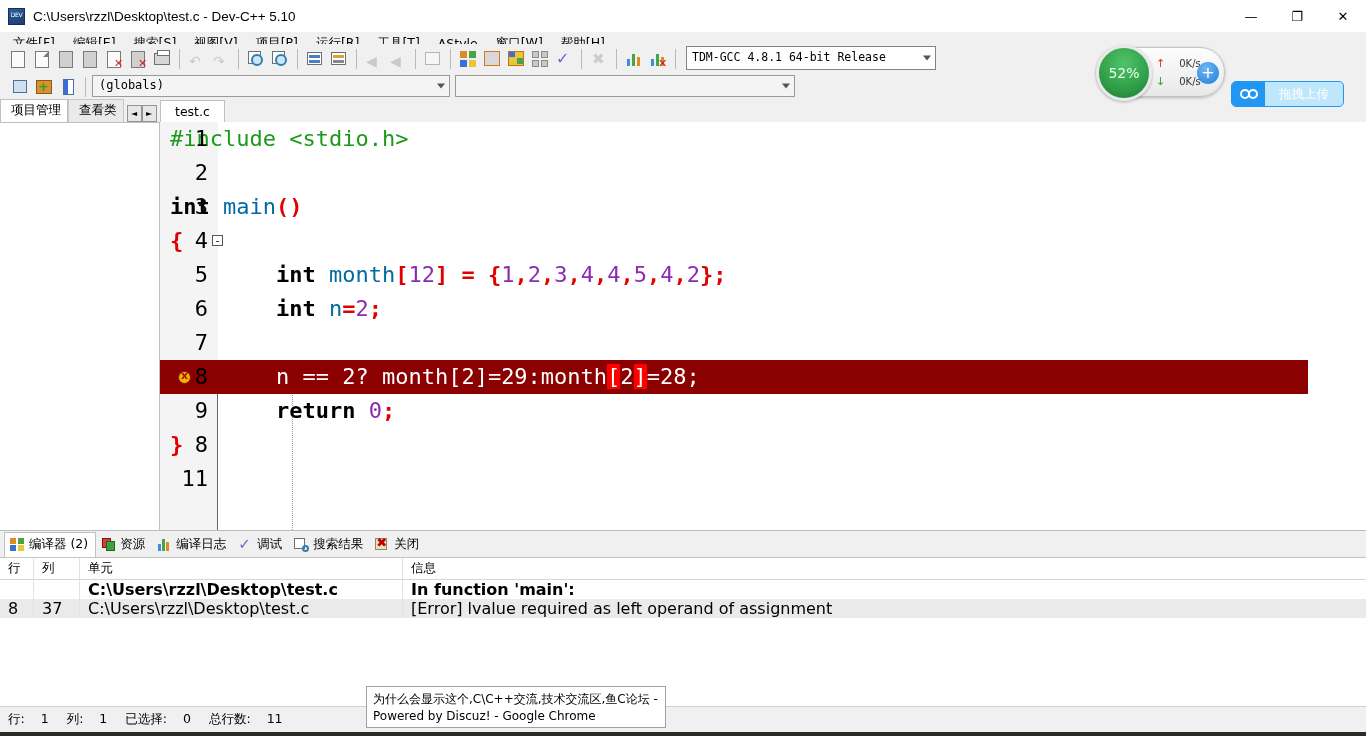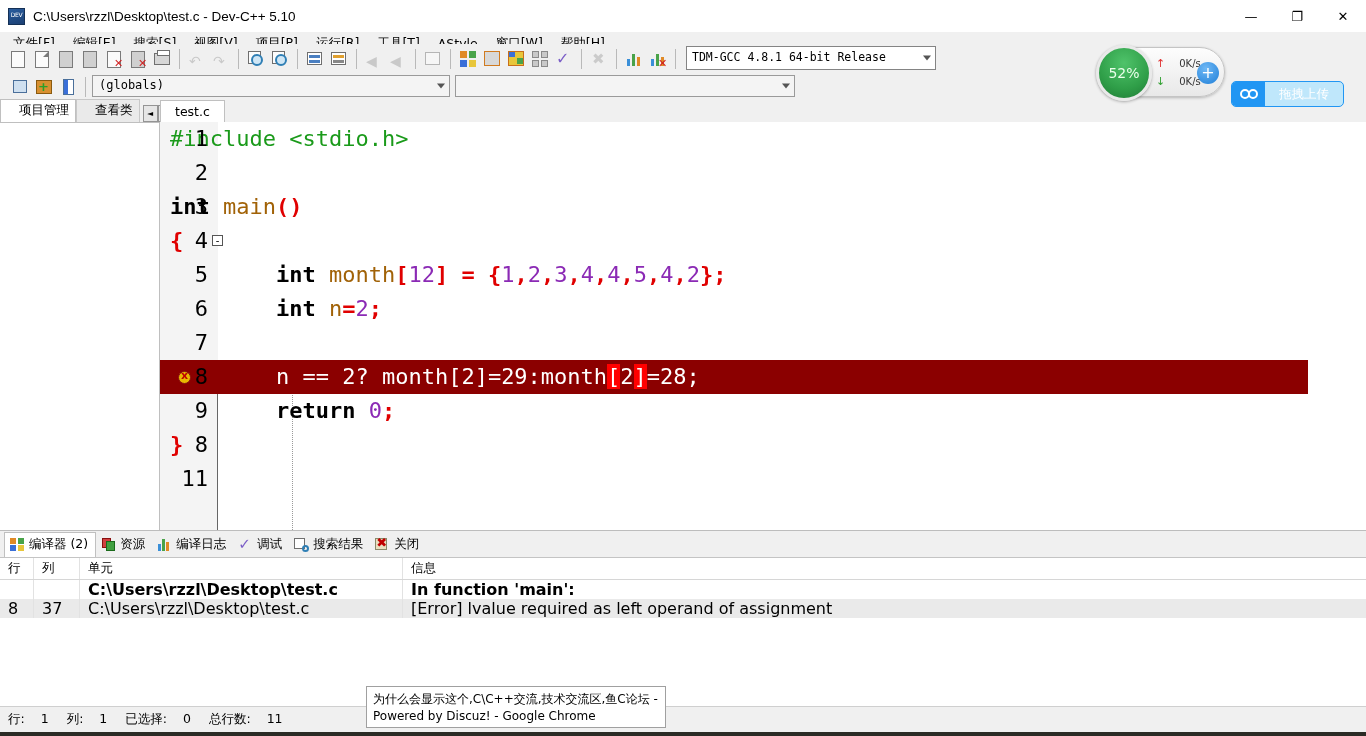--- a/index.html
+++ b/index.html
@@ -104,21 +104,21 @@
     position: absolute; left: 455px; top: 75px; width: 340px; height: 22px;
     background: #f4f4f4; border: 1px solid #9a9a9a;
   }
 
   
   .sidetabs {
     position: absolute; left: 0; top: 100px; width: 160px; height: 22px;
     background: #f0f0f0; display: flex; align-items: flex-end;
   }
   .sidetab {
-    font-size: 12.5px; padding: 2px 6px 3px 18px; color: #000;
+    font-size: 12.5px; padding: 2px 6px 3px 10px; color: #000;
     font-family: "DejaVu Sans", sans-serif; white-space: nowrap;
   }
   .sidetab.active { background: #fff; border: 1px solid #c0c0c0; border-bottom: none; }
   .sidetab.inactive { background: #eaeaea; border: 1px solid #c8c8c8; border-bottom: none; }
   .nav-arrows { display: flex; margin-left: 3px; }
   .nav-arrow {
     width: 15px; height: 17px; background: #e6e6e6; border: 1px solid #949494;
     font-size: 8px; text-align: center; line-height: 15px;
     font-family: "DejaVu Sans", sans-serif;
   }
@@ -156,21 +156,21 @@
   .lnum {
     position: absolute; left: 0; width: 48px; text-align: right;
     font-family: "DejaVu Sans Mono", monospace; font-size: 22px;
     height: 34px; line-height: 34px; color: #000;
   }
   .code-text { padding-left: 10px; }
   .kw { color: #000; font-weight: bold; }
   .str { color: #1a9a1a; }
   .num { color: #8b2ab5; }
   .pun { color: #e00000; font-weight: bold; }
-  .plain { color: #a16207; }
+  .plain { color: #0369a1; }
   .errline {
     background: #8b0000; color: #fff; width: 1206px;
     margin-left: -58px; padding-left: 58px;
   }
   .errline .ecode { padding-left: 10px; }
   .brk { background: #ff0000; color: #fff; }
   .fold-box {
     position: absolute; left: 52px; top: 11px; width: 11px; height: 11px;
     background: #fff; border: 1px solid #555; font-size: 10px; line-height: 9px;
     text-align: center; font-family: "DejaVu Sans", sans-serif; color: #000;

